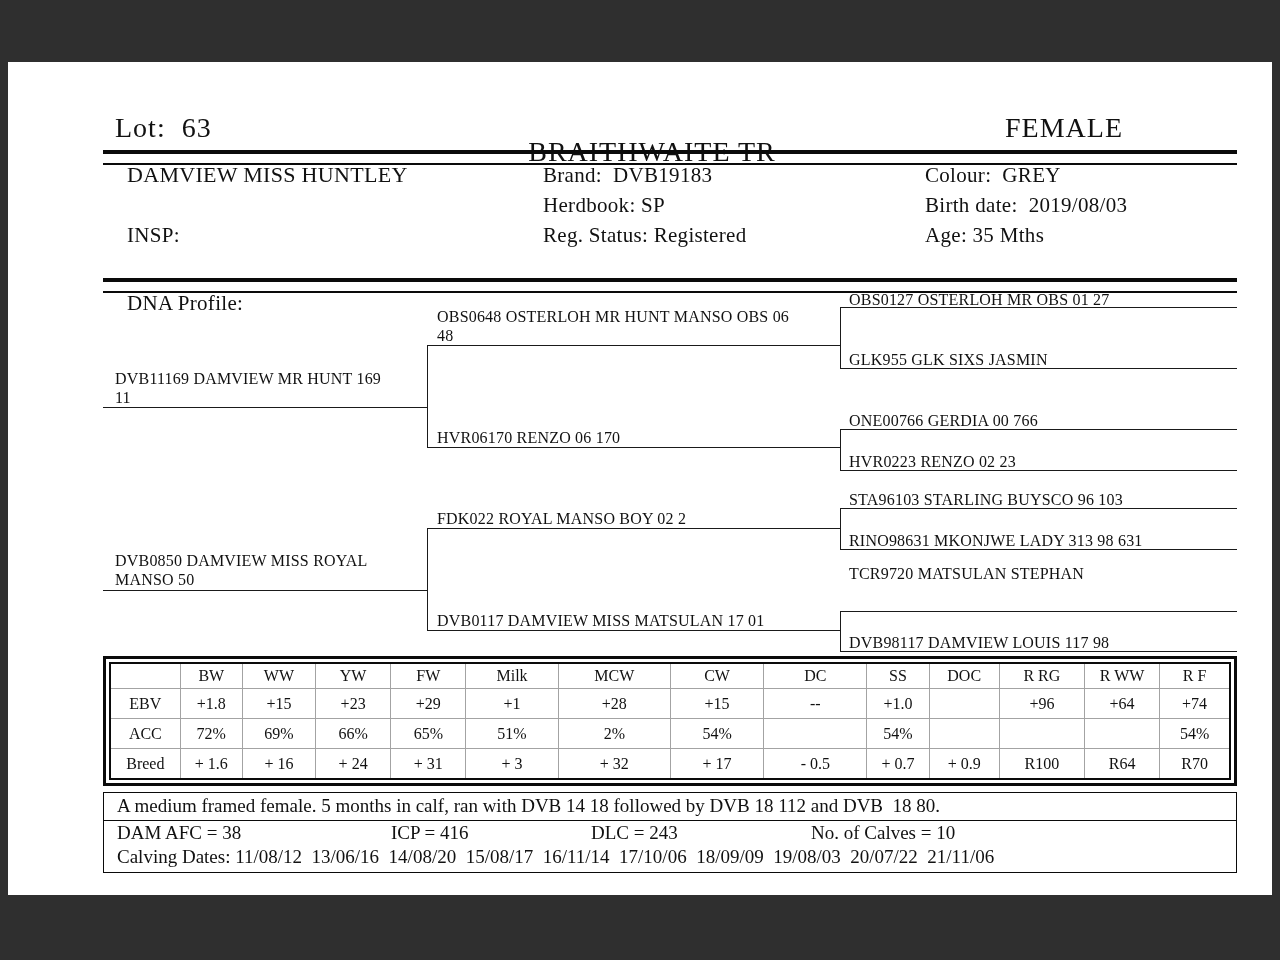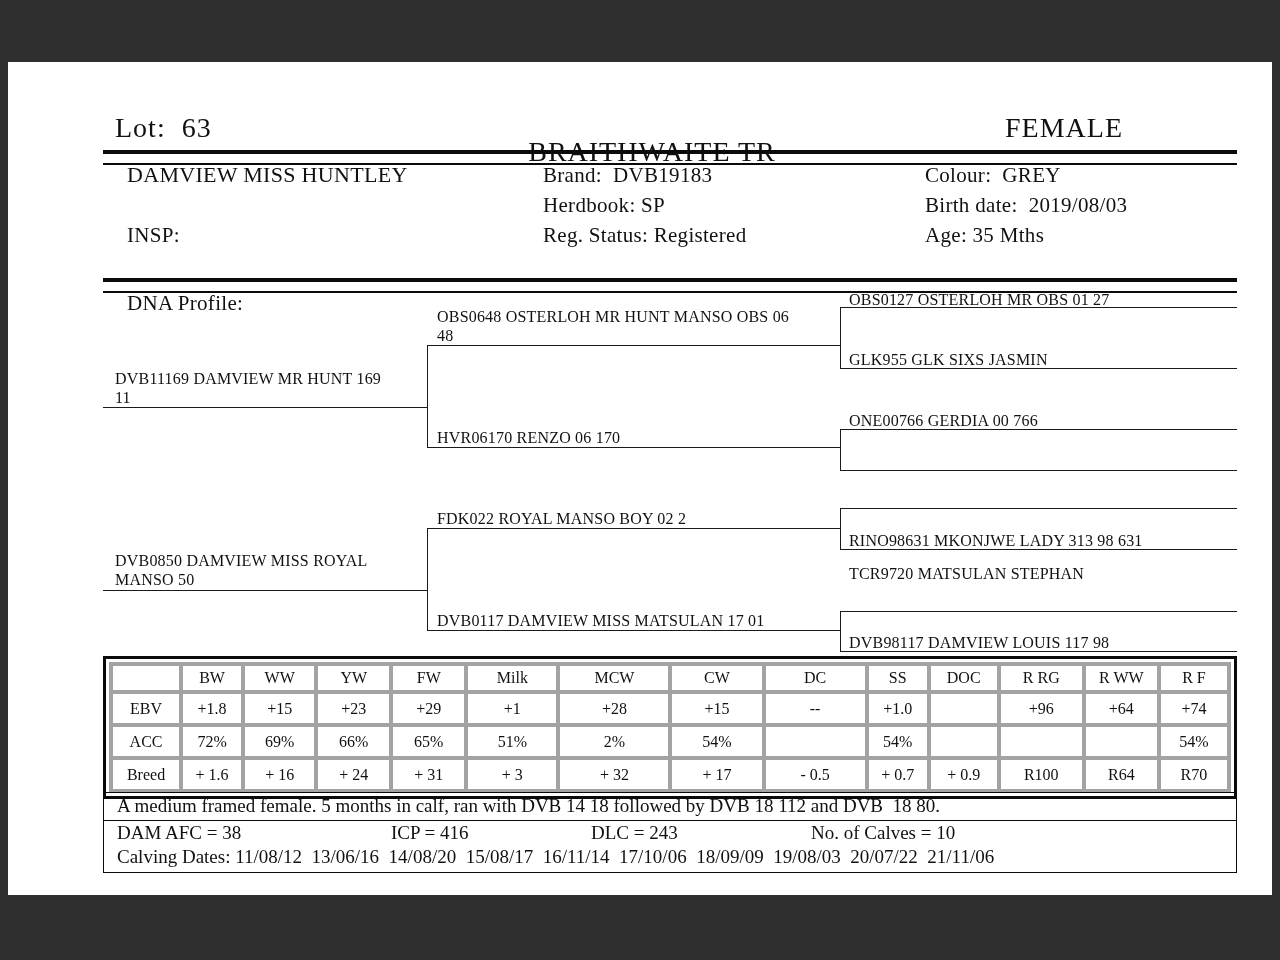--- a/index.html
+++ b/index.html
@@ -13,21 +13,21 @@
            border-top:4px solid #0a0a0a;border-bottom:2px solid #0a0a0a;}
   .hdr{position:absolute;top:50px;font-size:28px;letter-spacing:1px;white-space:pre;}
   .title{left:12px;width:100%;text-align:center;margin-top:24px;}
   .info{position:absolute;font-size:21px;letter-spacing:.3px;white-space:pre;}
   .name{font-size:22px;}
   .ped{position:absolute;font-size:16px;line-height:19px;letter-spacing:.2px;}
   .ebv-outer{position:absolute;left:95px;top:594px;width:1134px;border:3px solid #0a0a0a;
              padding:3px;box-sizing:border-box;background:#fff;}
   table.ebv{width:100%;border-collapse:collapse;table-layout:fixed;
             border:2px solid #0a0a0a;font-size:16px;}
-  table.ebv th,table.ebv td{border:4px solid #a3a3a3;text-align:center;
+  table.ebv th,table.ebv td{border:1px solid #a3a3a3;text-align:center;
             font-weight:normal;padding:0;overflow:hidden;}
   table.ebv th{height:24px;}
   table.ebv td{height:29px;}
   td.lbl{text-align:left;padding-left:7px;}
   .note-box{position:absolute;left:95px;top:730px;width:1134px;height:29px;
             border:1px solid #0a0a0a;box-sizing:border-box;font-size:19px;
             line-height:26px;padding-left:13px;white-space:pre;}
   .stats-box{position:absolute;left:95px;top:758px;width:1134px;height:53px;
              border:1px solid #0a0a0a;border-top:none;box-sizing:border-box;}
   .stat{position:absolute;font-size:19px;white-space:pre;}
@@ -61,20 +61,22 @@
     <div class="ped" style="left:107px;top:489px;width:280px;">DVB0850 DAMVIEW MISS ROYAL MANSO 50</div>
 
     <div class="ped" style="left:429px;top:245px;width:365px;">OBS0648 OSTERLOH MR HUNT MANSO OBS 06 48</div>
     <div class="ped" style="left:429px;top:366px;width:365px;">HVR06170 RENZO 06 170</div>
     <div class="ped" style="left:429px;top:447px;width:365px;">FDK022 ROYAL MANSO BOY 02 2</div>
     <div class="ped" style="left:429px;top:549px;width:365px;">DVB0117 DAMVIEW MISS MATSULAN 17 01</div>
 
     <div class="ped" style="left:841px;top:228px;width:390px;">OBS0127 OSTERLOH MR OBS 01 27</div>
     <div class="ped" style="left:841px;top:288px;width:390px;">GLK955 GLK SIXS JASMIN</div>
     <div class="ped" style="left:841px;top:349px;width:390px;">ONE00766 GERDIA 00 766</div>
+    <div class="ped" style="left:841px;top:390px;width:390px;">HVR0223 RENZO 02 23</div>
+    <div class="ped" style="left:841px;top:428px;width:390px;">STA96103 STARLING BUYSCO 96 103</div>
     <div class="ped" style="left:841px;top:469px;width:390px;">RINO98631 MKONJWE LADY 313 98 631</div>
     <div class="ped" style="left:841px;top:502px;width:390px;">TCR9720 MATSULAN STEPHAN</div>
     <div class="ped" style="left:841px;top:571px;width:390px;">DVB98117 DAMVIEW LOUIS 117 98</div>
 
     <div class="hline" style="top:345px;left:95px;width:324px;"></div>
     <div class="hline" style="top:528px;left:95px;width:324px;"></div>
     <div class="hline" style="top:283px;left:419px;width:413px;"></div>
     <div class="hline" style="top:385px;left:419px;width:413px;"></div>
     <div class="hline" style="top:466px;left:419px;width:413px;"></div>
     <div class="hline" style="top:568px;left:419px;width:413px;"></div>

